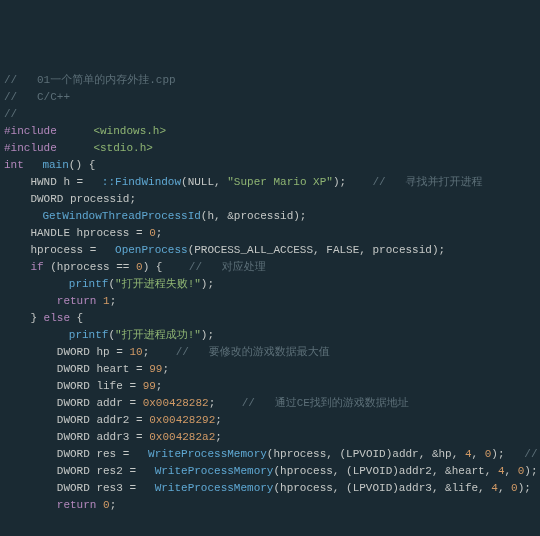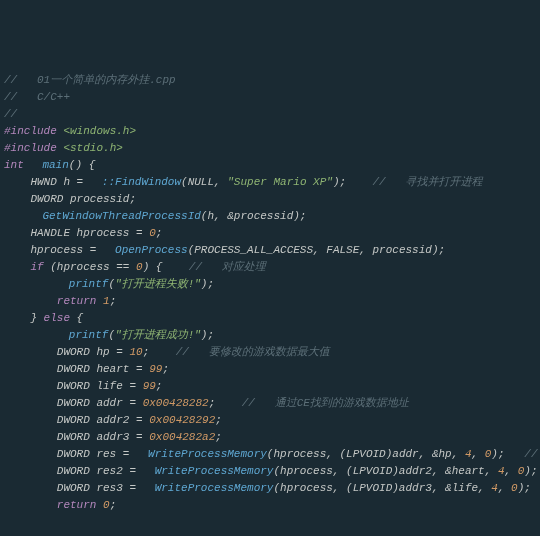--- a/index.html
+++ b/index.html
@@ -8,24 +8,24 @@
     font-family: Consolas, "Courier New", monospace;
     font-size: 11px;
     line-height: 17px;
     color: #c5c8c6;
     width: 540px;
     height: 536px;
     overflow: hidden;
     padding: 4px 0 0 4px;
     white-space: pre;
   }
-  .line { display: block; font-style: italic; }
+  .line { display: block; }
   .c-comment   { color: #5c6f78; }
   .c-pre       { color: #b488bd; margin-top: 27px; }
-  .c-inc       { color: #8fb573; }
+  .c-inc       { color: #8fb573; margin-left: 30px; }
   .c-kw        { color: #b488bd; }
   .c-fn        { color: #5fa8d3; margin-left: 12px; }
   .c-str       { color: #8fb573; }
   .c-num       { color: #d19a66; }
   .c-op        { color: #c5c8c6; }
 </style>
 </head>
 <body>
 
 

